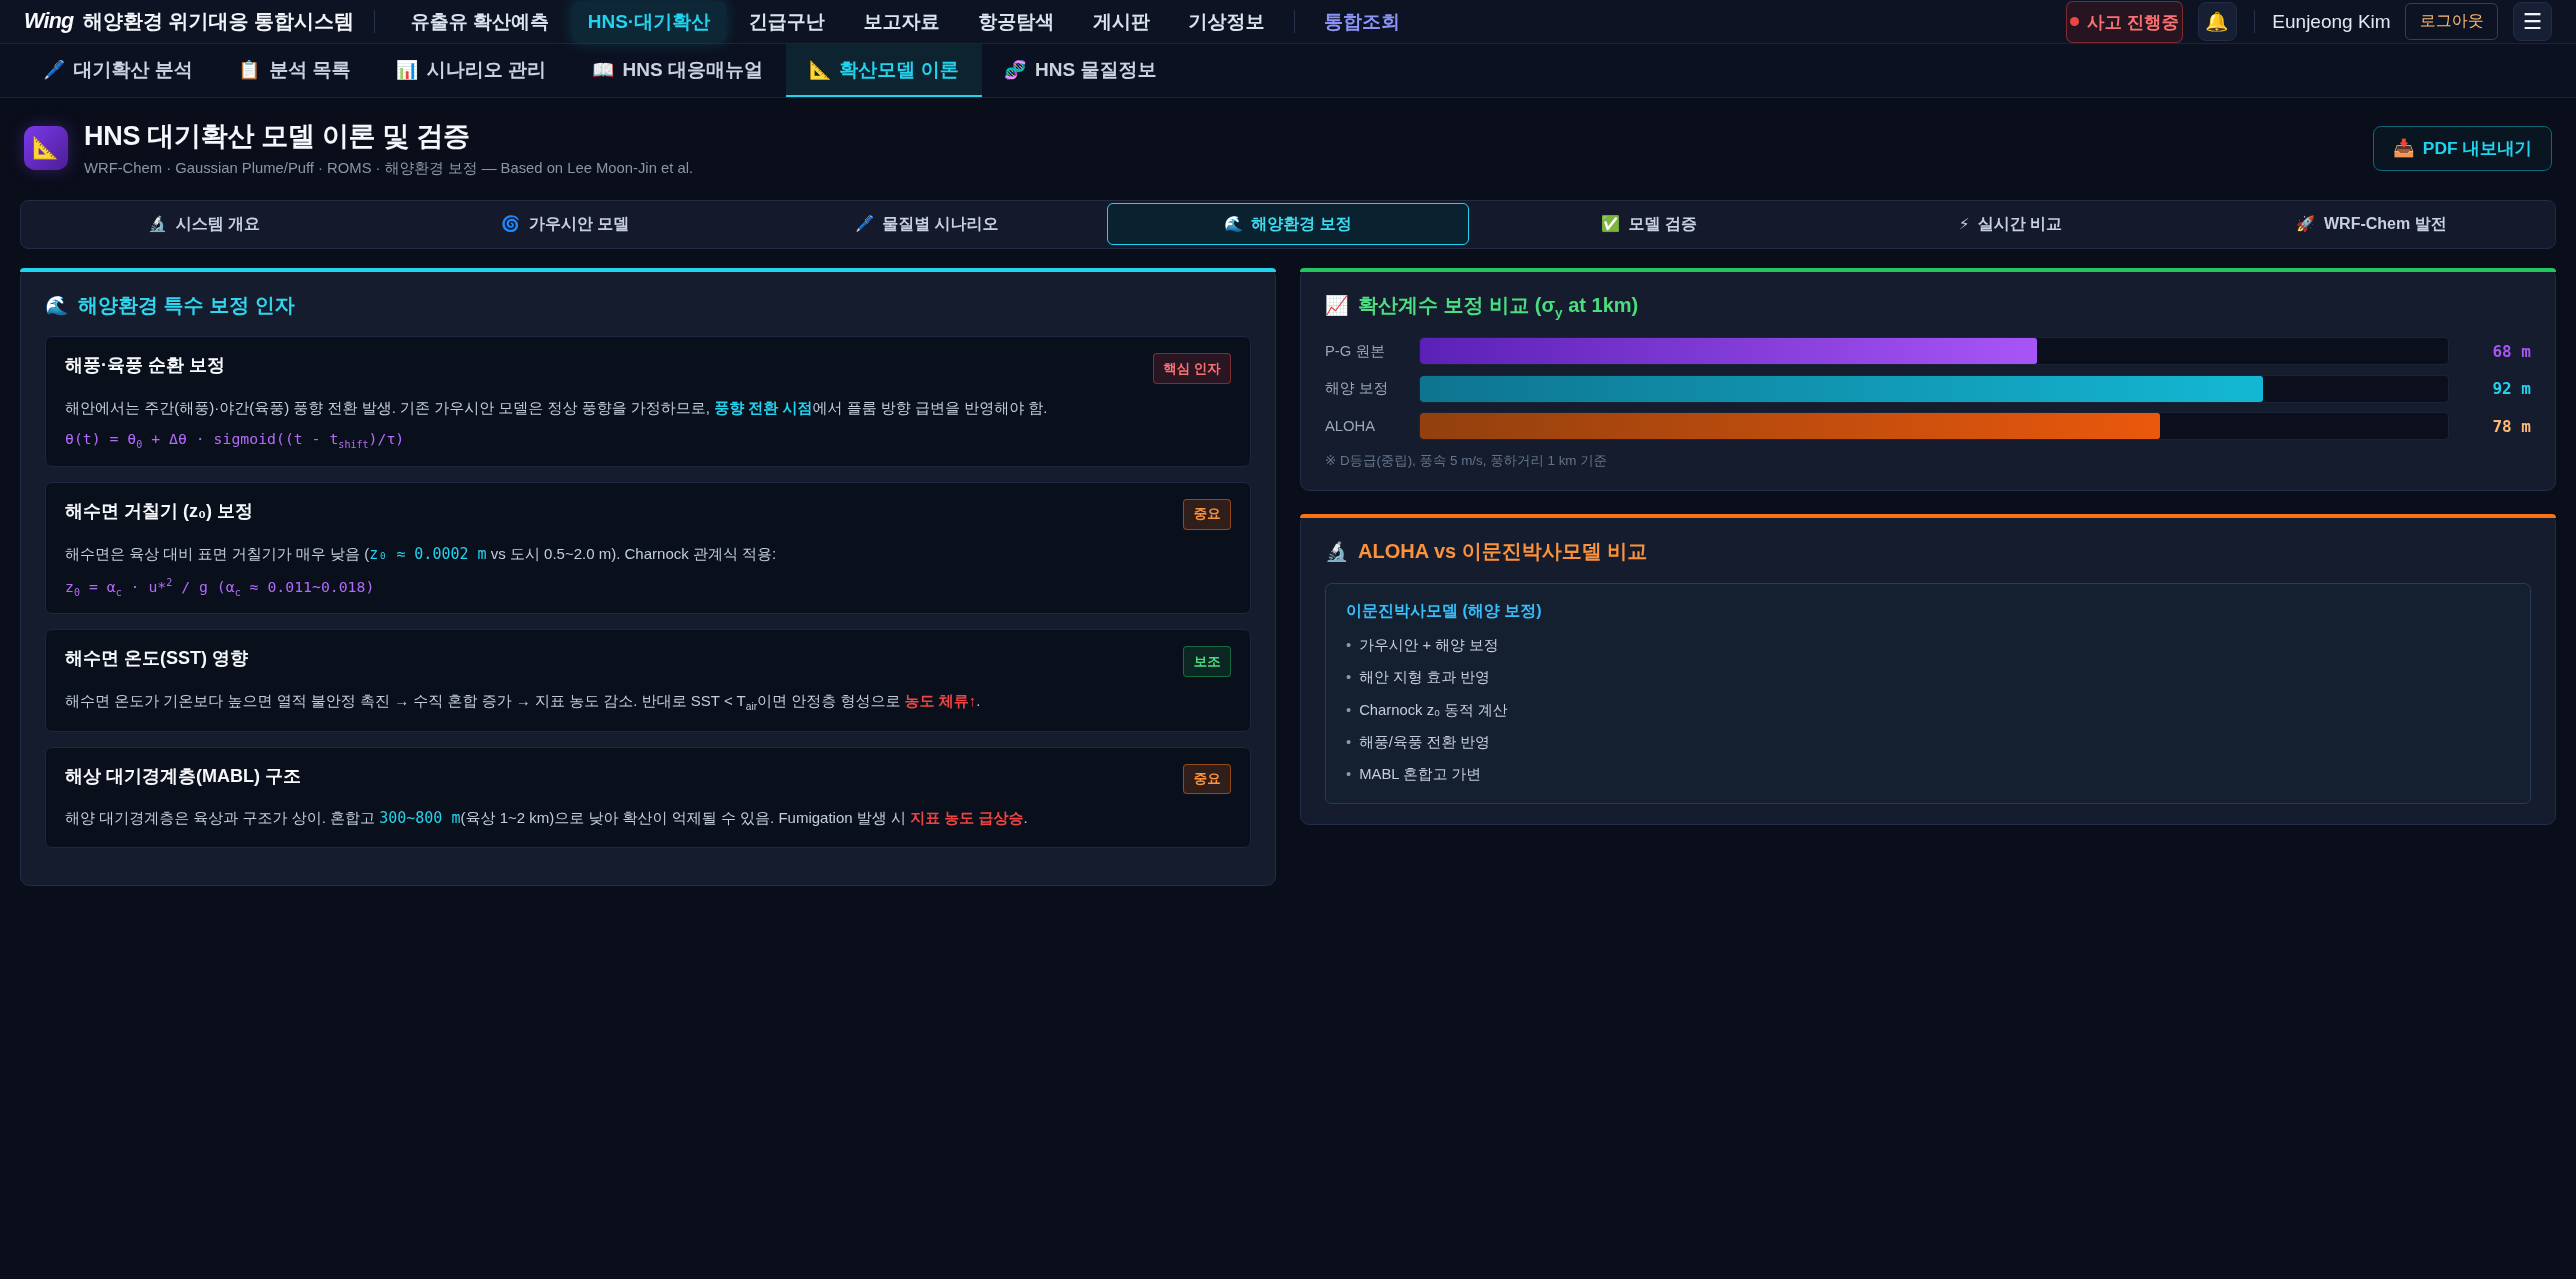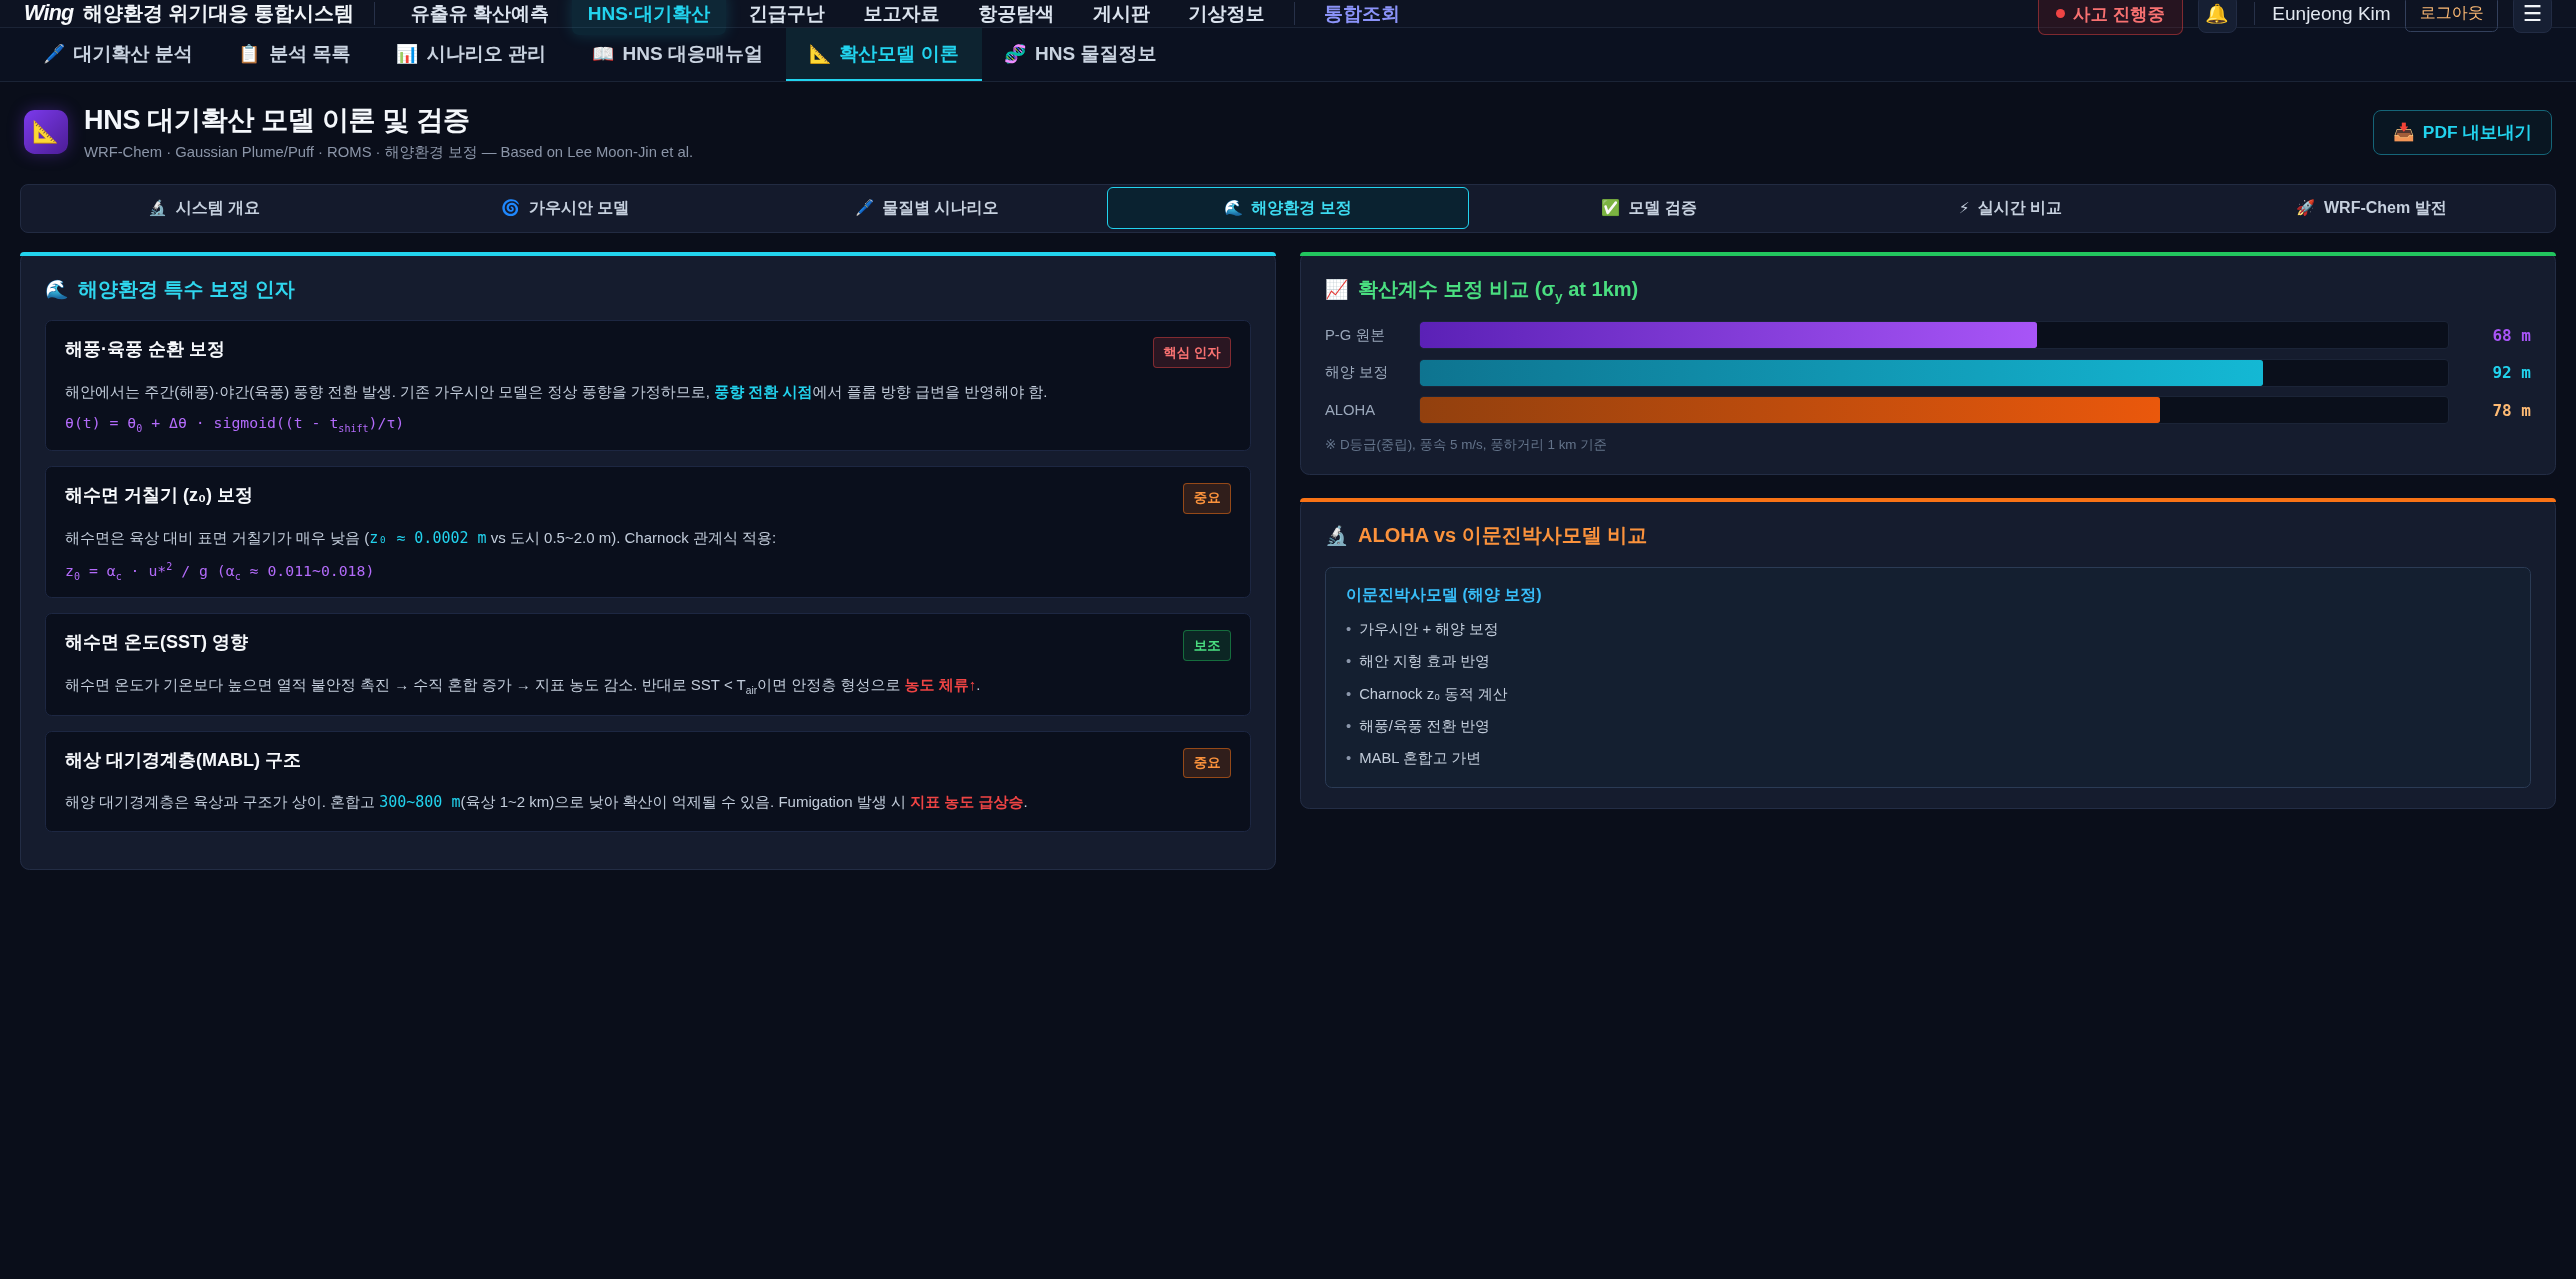--- a/index.html
+++ b/index.html
@@ -1,29 +1,29 @@
 <!DOCTYPE html>
 <html lang="ko" style="font-size:10.7px"><head>
 <meta charset="utf-8">
 <style>
   * { margin:0; padding:0; box-sizing:border-box; }
   html,body { width:2576px; height:1279px; background:#0a0e1a; font-family:"Liberation Sans","DejaVu Sans",sans-serif; color:#e2e8f0; overflow:hidden; }
 
   
-  .topbar { height:28px; background:#0d1322; border-bottom:0.7px solid #1b2436; display:flex; align-items:center; padding:0 24px; }
+  .topbar { height:44px; background:#0d1322; border-bottom:0.7px solid #1b2436; display:flex; align-items:center; padding:0 24px; }
   .logo-wrap { display:flex; align-items:center; gap:9.4px; }
   .logo-mark { font-size:21.5px; font-weight:700; font-style:italic; color:#f8fafc; letter-spacing:-0.7px; }
   .logo-title { font-size:20px; font-weight:700; color:#f1f5f9; }
   .v-div { width:0.7px; height:23px; background:#273149; margin:0 20px; }
   .nav { display:flex; align-items:center; gap:6.7px; }
   .nav-item { font-size:19px; font-weight:700; color:#dbe3ee; padding:8px 16px; border-radius:6.7px; cursor:pointer; white-space:nowrap; }
   .nav-item.active { color:#22d3ee; background:rgba(34,211,238,0.10); box-shadow:0 0 14.8px rgba(34,211,238,0.18); }
   .nav-item.linked { color:#8b93f8; }
   .topbar-right { margin-left:auto; display:flex; align-items:center; gap:14.8px; }
-  .incident-badge { display:flex; align-items:center; gap:8px; font-size:17.4px; font-weight:700; color:#f87171; background:rgba(127,29,29,0.22); border:0.7px solid rgba(239,68,68,0.45); border-radius:6.7px; padding:8px 17px; }
+  .incident-badge { display:flex; align-items:center; gap:8px; font-size:17.4px; font-weight:700; color:#f87171; background:rgba(127,29,29,0.22); border:0.7px solid rgba(239,68,68,0.45); border-radius:6.7px; padding:8px 3px; }
   .incident-dot { width:9.4px; height:9.4px; border-radius:50%; background:#ef4444; }
   .icon-btn { width:39px; height:39px; border-radius:8px; background:#161f33; border:0.7px solid #222c44; display:flex; align-items:center; justify-content:center; font-size:19px; cursor:pointer; }
   .user-name { font-size:19px; color:#e2e8f0; }
   .logout-btn { font-size:16px; color:#fdba74; border:0.7px solid #33405c; border-radius:5.4px; padding:6.7px 13.4px; background:transparent; cursor:pointer; }
 
   
   .subtabs { height:54px; background:#0b1120; border-bottom:0.7px solid #1b2436; display:flex; align-items:stretch; padding:0 20px; }
   .subtab { display:flex; align-items:center; gap:8px; padding:0 23px; font-size:19px; font-weight:700; color:#c9d3e0; cursor:pointer; border-bottom:2.7px solid transparent; }
   .subtab .em { font-size:18px; }
   .subtab.active { background:#0d2330; color:#22d3ee; border-bottom-color:#22d3ee; }

